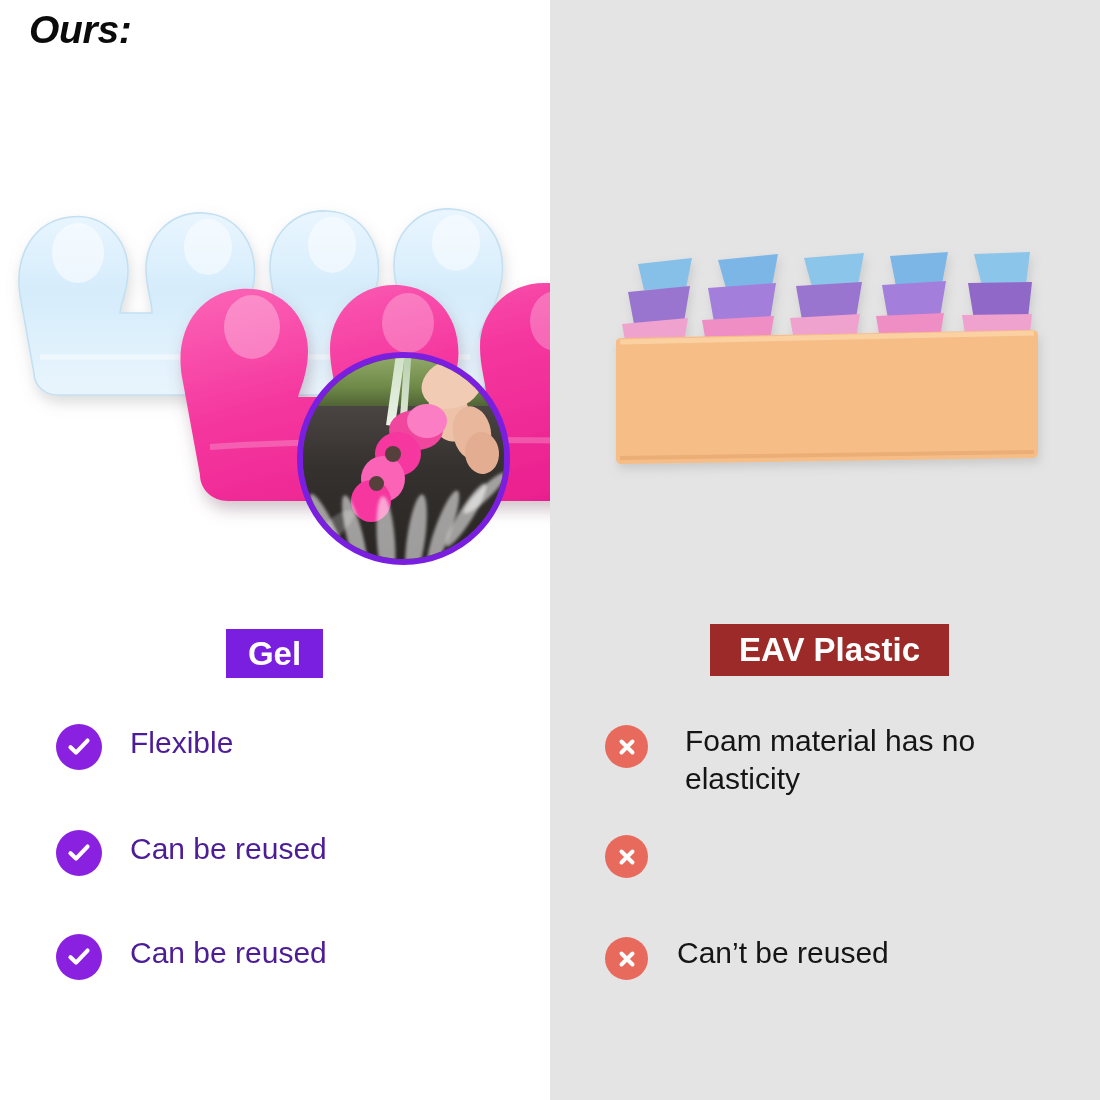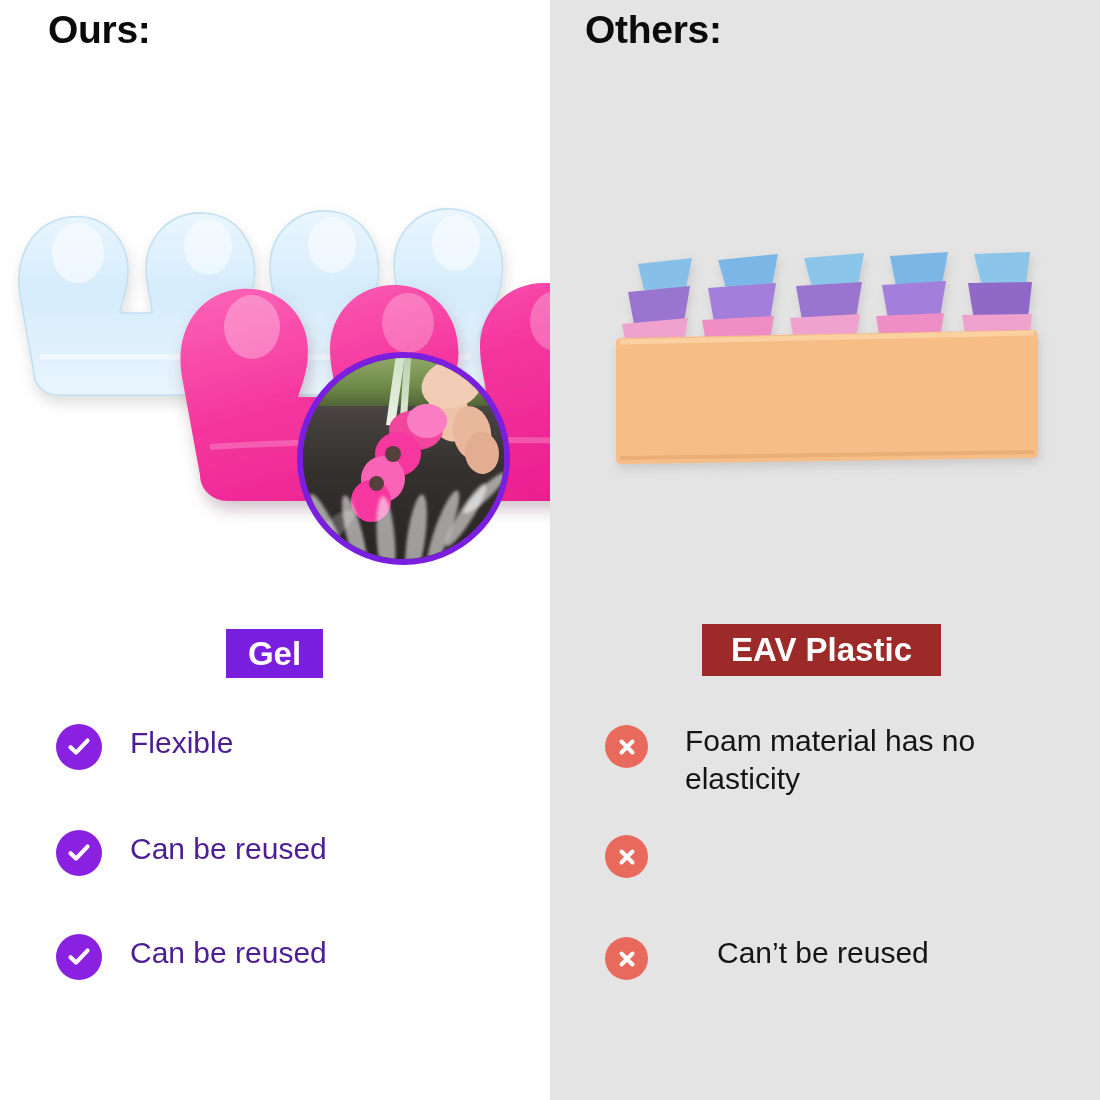--- a/index.html
+++ b/index.html
@@ -23,21 +23,21 @@
 
   
   .panel-title {
     position:absolute;
     font-size:39px;
     font-weight:bold;
     color:#0b0b0b;
     letter-spacing:-0.3px;
     white-space:nowrap;
   }
-  #title-ours   { left:48px;  top:8px; }
+  #title-ours   { left:29px;  top:8px;font-style:italic; }
   #title-others { left:585px; top:8px; }
 
   
   .material-badge {
     position:absolute;
     display:flex; align-items:center; justify-content:center;
     color:#ffffff;
     font-weight:bold;
     white-space:nowrap;
   }
@@ -79,21 +79,21 @@
   }
   .feature-text.pro { color:#4c1d95; margin-left:28px; padding-top:2px; }
   .feature-text.con { color:#151515; margin-left:29px; padding-top:0px; }
 
   
   #pro-0 { top:0px;   }
   #pro-1 { top:106px; }
   #pro-2 { top:210px; }
   #con-0 { top:0px;gap:8px;   }
   #con-1 { top:110px; }
-  #con-2 { top:212px;gap:40px; }
+  #con-2 { top:212px; }
 
   
   #art-left { position:absolute; left:0px; top:95px; width:550px; height:480px; }
   #art-right{ position:absolute; left:600px; top:230px; width:450px; height:250px; }
 
   
   #wash-inset {
     position:absolute;
     left:297px; top:352px;
     width:213px; height:213px;
@@ -271,21 +271,20 @@
           </svg>
         </span>
         <span class="feature-text pro">Can be reused</span>
       </div>
 
     </div>
   </div>
 
   <div class="panel" id="panel-right">
 
-    <div class="panel-title" id="title-others" style="left:35px;">Others:</div>
 
     <div id="art-right" style="left:50px; top:230px;">
       <svg width="450" height="250" viewBox="0 0 450 250" aria-hidden="true">
         <defs>
           <filter id="foamGrain">
             <feTurbulence type="fractalNoise" baseFrequency="0.85" numOctaves="3" result="n"></feTurbulence>
             <feColorMatrix in="n" type="saturate" values="0"></feColorMatrix>
             <feComponentTransfer result="g">
               <feFuncA type="linear" slope="0.22"></feFuncA>
             </feComponentTransfer>
@@ -379,21 +378,21 @@
                    L320,108 C320,164 304,202 272,202 C240,202 224,164 224,108 Z" fill="#f6be86"></path>
           <path d="M332,106 C332,152 342,186 362,186 C382,186 392,152 392,106
                    L408,106 C408,162 392,200 362,200 C332,200 316,162 316,106 Z" fill="#f6be86"></path>
         </g>
 
         <path d="M20,112 L434,103" stroke="#fcd7ab" stroke-width="5" opacity="0.75" fill="none"></path>
         <path d="M20,228 L434,222" stroke="#e0a06a" stroke-width="4" opacity="0.55" fill="none"></path>
       </svg>
     </div>
 
-    <div class="material-badge" id="badge-eav" style="left:152px;">
+    <div class="material-badge" id="badge-eav" style="left:160px;">
       <span>EAV Plastic</span>
     </div>
 
     <div class="feature-list" id="list-cons" style="left:55px; width:470px;">
 
       <div class="feature-row" id="con-0">
         <span class="badge-icon cross">
           <svg width="24" height="24" viewBox="0 0 24 24">
             <path d="M6.5 6.5 L17.5 17.5 M17.5 6.5 L6.5 17.5" fill="none" stroke="#ffffff" stroke-width="4" stroke-linecap="round"></path>
           </svg>

